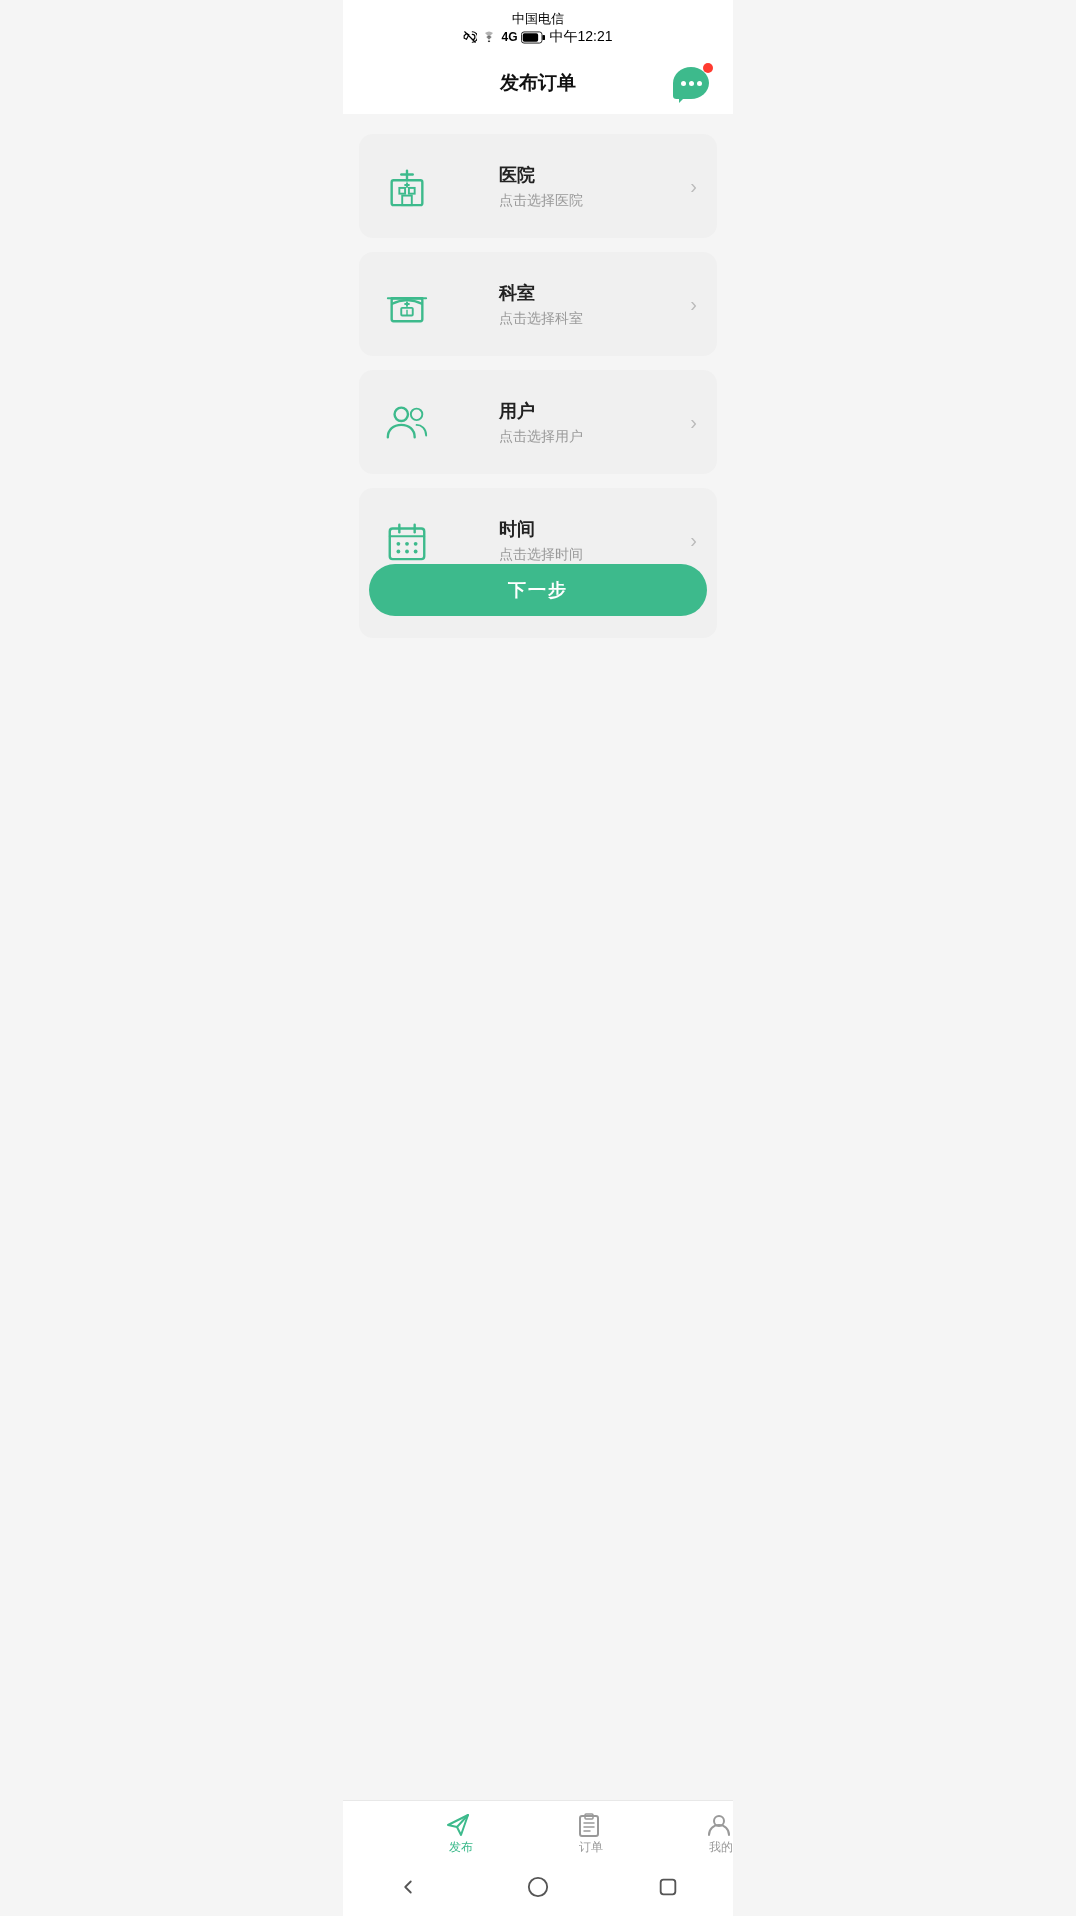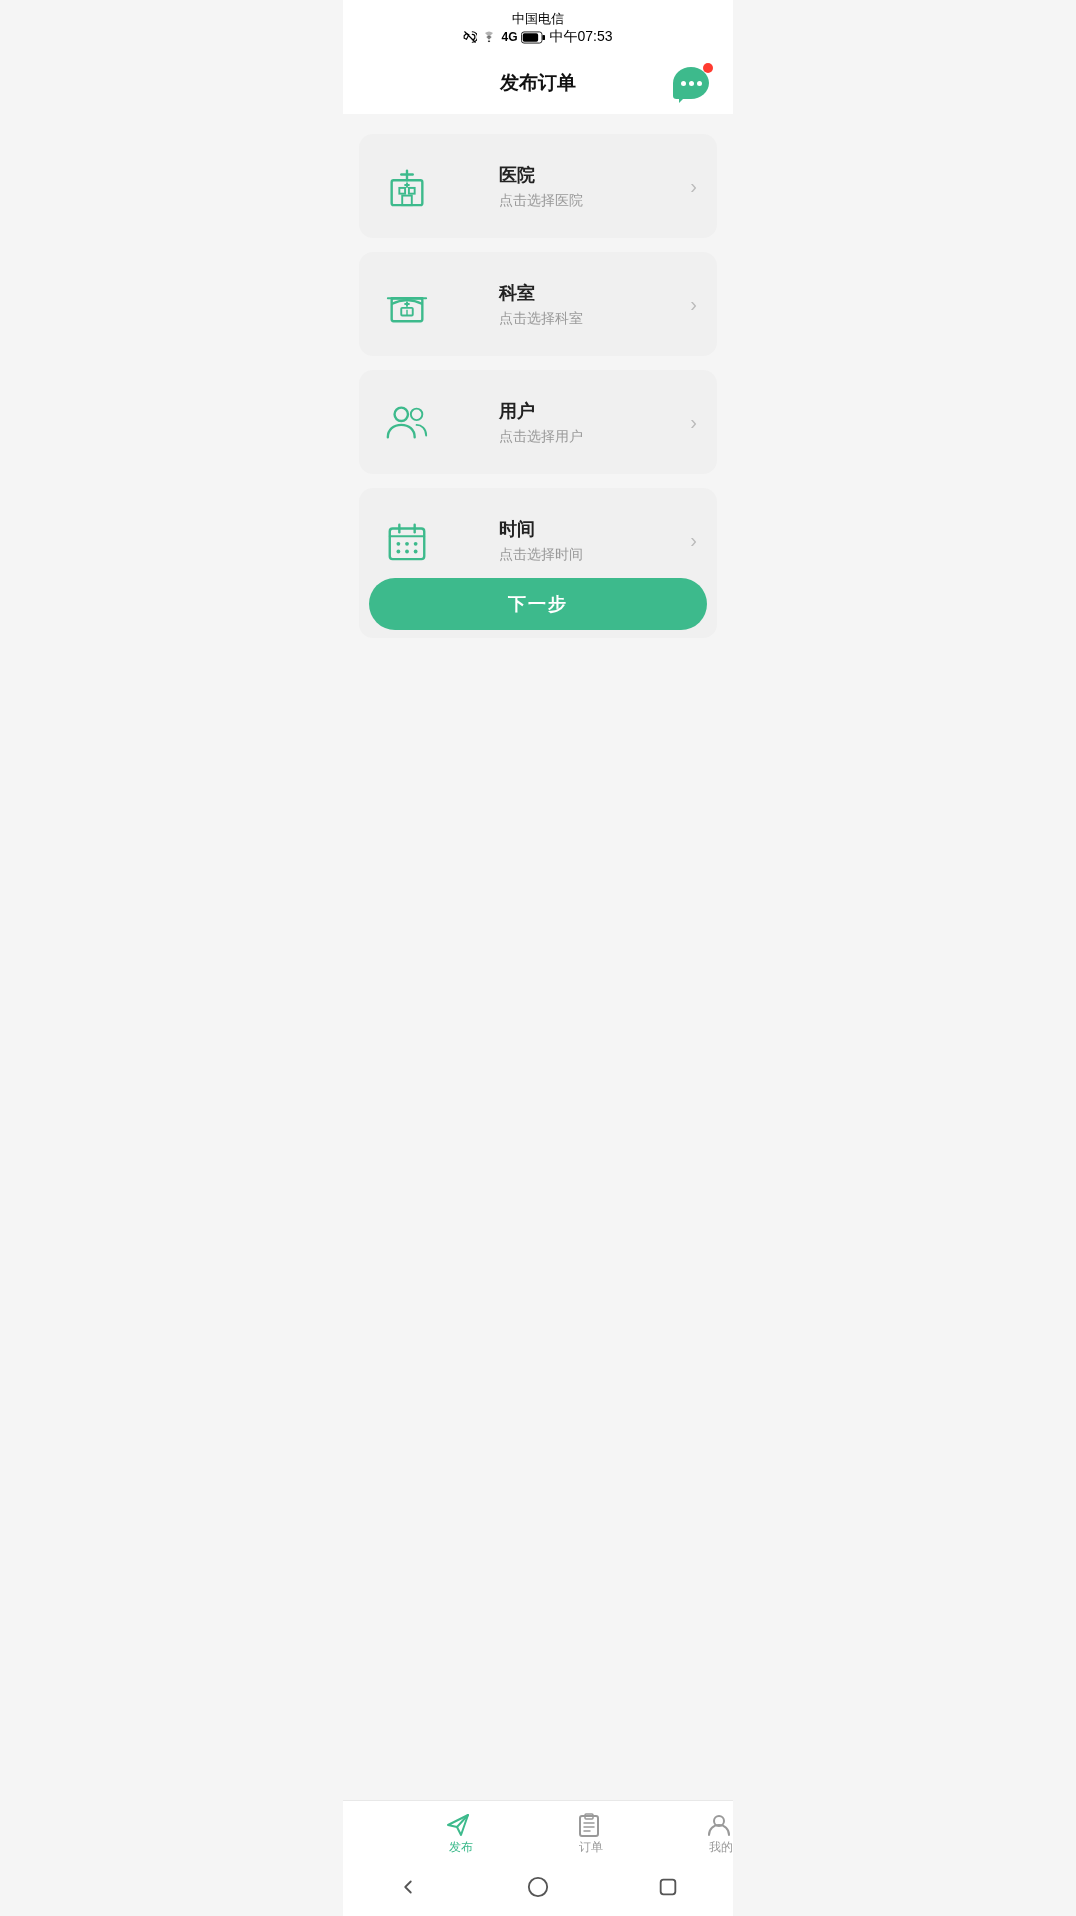--- a/index.html
+++ b/index.html
@@ -232,21 +232,21 @@
       <path d="M12 18l2-2a3 3 0 0 0-4 0l2 2z"></path>
       <path d="M12 14l4-4a6 6 0 0 0-8 0l4 4z" opacity="0.5"></path>
       <path d="M12 10l6-6a10 10 0 0 0-12 0l6 6z" opacity="0.3"></path>
     </svg>
     <span style="font-size:12px;font-weight:600;">4G</span>
     <svg width="24" height="13" viewBox="0 0 28 14" fill="none">
       <rect x="0.5" y="0.5" width="24" height="13" rx="3" stroke="#000" stroke-width="1"></rect>
       <rect x="2" y="2" width="18" height="10" rx="2" fill="#000"></rect>
       <rect x="25" y="4" width="3" height="6" rx="1" fill="#000"></rect>
     </svg>
-    <span style="font-size:14px;font-weight:500;">中午07:53</span>
+    <span style="font-size:14px;font-weight:500;">中午12:21</span>
   </div>
 </div>
 
 <div class="header" style="background:#fff;">
   <h1 class="header-title">发布订单</h1>
   <div class="header-chat-btn">
     <div class="chat-icon-wrap">
       <div class="chat-bubble">
         <div class="chat-dots">
           <div class="chat-dot"></div>
@@ -340,21 +340,21 @@
         <circle cx="24" cy="36" r="2" fill="#3dba8c"></circle>
         <circle cx="33" cy="36" r="2" fill="#3dba8c"></circle>
       </svg>
     </div>
     <div class="card-text">
       <div class="card-title">时间</div>
       <div class="card-subtitle">点击选择时间</div>
     </div>
     <div class="card-arrow">›</div>
 
-    <div style="position:absolute;bottom:8px;left:10px;right:10px;">
+    <div style="position:absolute;bottom:22px;left:10px;right:10px;">
       <button class="next-btn">下一步</button>
     </div>
   </div>
 
 </div>
 
 <div class="bottom-nav">
 
   <div class="nav-item">
     <div class="nav-icon">

